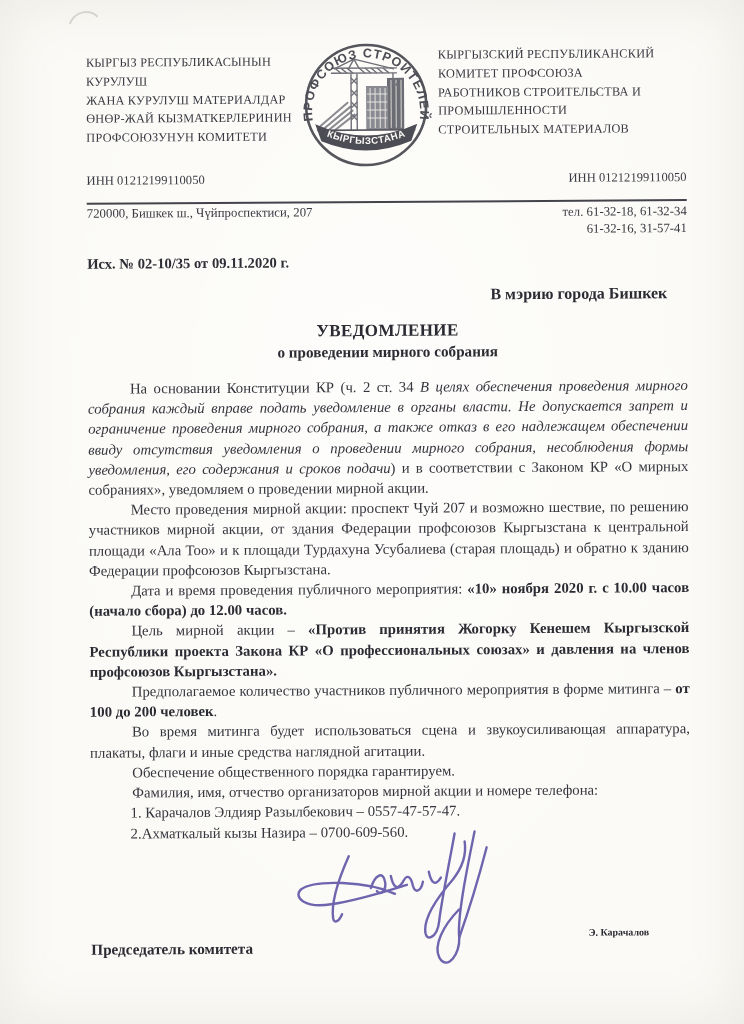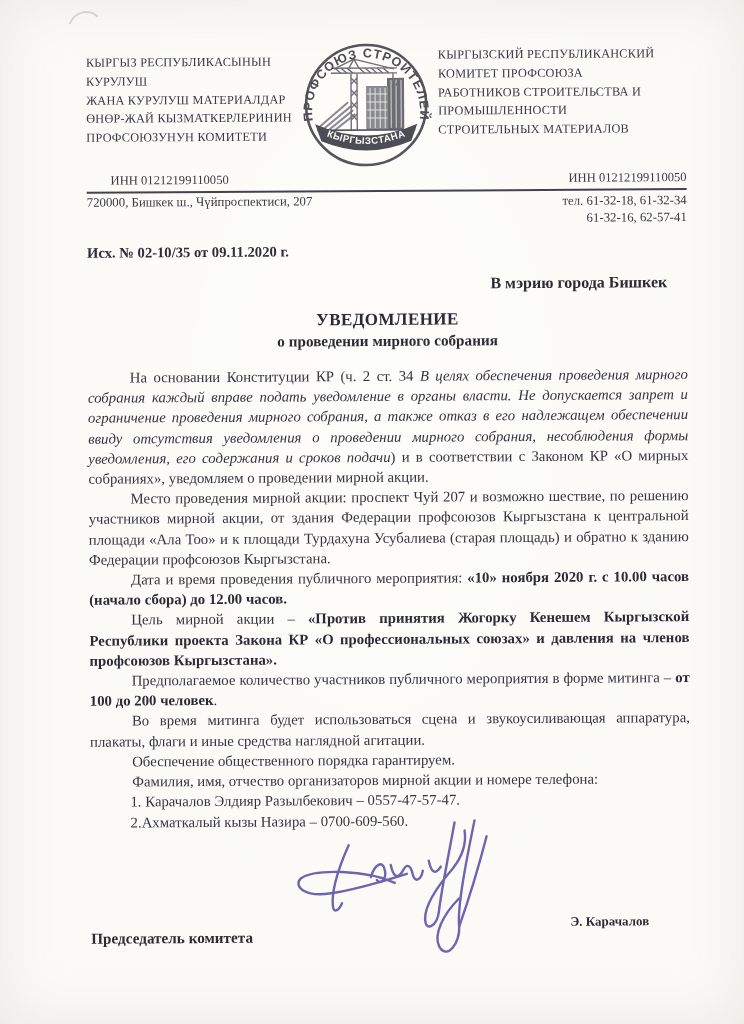--- a/index.html
+++ b/index.html
@@ -27,21 +27,21 @@
   .org{font-size:12.3px;line-height:18.8px;letter-spacing:.2px;color:#3a3a43;}
   .org.left{width:208px;padding-top:12px;}
   .org.right{width:248px;padding-top:6px;}
   .logo-wrap{width:132px;height:130px;flex:0 0 auto;margin-top:0;}
   
   .rule-row{
     display:flex;justify-content:space-between;align-items:flex-end;
     border-bottom:2px solid #43434c;margin-top:2px;
     font-size:12.6px;color:#3a3a43;
   }
-  .rule-row .inn{padding-bottom:3px;margin-left:24px;}
+  .rule-row .inn{padding-bottom:14px;}
   .sub-rule{display:flex;justify-content:space-between;margin-top:2px;
     font-size:12.8px;color:#3a3a43;}
   .phones{text-align:right;line-height:17px;}
   
   .ref{margin-top:15px;font-weight:bold;font-size:14.6px;color:#2e2e37;}
   .recipient{margin-top:15px;text-align:right;font-weight:bold;font-size:16px;
     padding-right:20px;color:#2b2b33;}
   .title{margin-top:17px;text-align:center;font-weight:bold;font-size:17px;
     letter-spacing:.4px;color:#2b2b33;}
   .subtitle{margin-top:2px;text-align:center;font-weight:bold;font-size:15.2px;color:#2b2b33;}
@@ -50,21 +50,21 @@
   .body-txt p{margin:0;text-indent:42px;text-align:justify;}
   .body-txt .it{font-style:italic;}
   .body-txt .bd{font-weight:bold;color:#2b2b33;}
   .org-list{margin:0;padding-left:40px;font-size:14.8px;line-height:20.4px;}
   .org-list div{text-align:left;}
   
   .sig-area{position:relative;margin-top:34px;height:120px;}
   .sig-row{display:flex;justify-content:space-between;align-items:center;
     padding-top:34px;}
   .sig-pos{font-weight:bold;font-size:15.2px;color:#2b2b33;margin-top:29px;}
-  .sig-name{font-weight:bold;font-size:13px;color:#2b2b33;padding-right:42px;}
+  .sig-name{font-weight:bold;font-size:10px;color:#2b2b33;padding-right:42px;}
   .sig-ink{position:absolute;left:196px;top:-52px;width:236px;height:168px;}
   
   .seal-txt{font-family:"Liberation Sans","DejaVu Sans",sans-serif;}
   .smudge{position:absolute;left:70px;top:6px;}
 </style>
 </head>
 <body>
 
 <div class="page">
   <div class="doc">
@@ -145,21 +145,21 @@
     </div>
 
     <div class="rule-row">
       <span class="inn">ИНН 01212199110050</span>
       <span class="inn">ИНН 01212199110050</span>
     </div>
     <div class="sub-rule">
       <span>720000, Бишкек ш., Чүйпроспектиси, 207</span>
       <span class="phones">
         <div>тел. 61-32-18, 61-32-34</div>
-        <div>61-32-16, 62-57-41</div>
+        <div>61-32-16, 31-57-41</div>
       </span>
     </div>
 
     <div class="ref">Исх. № 02-10/35 от 09.11.2020 г.</div>
     <div class="recipient">В мэрию города Бишкек</div>
 
     <div class="title">УВЕДОМЛЕНИЕ</div>
     <div class="subtitle">о проведении мирного собрания</div>
 
     <div class="body-txt">

